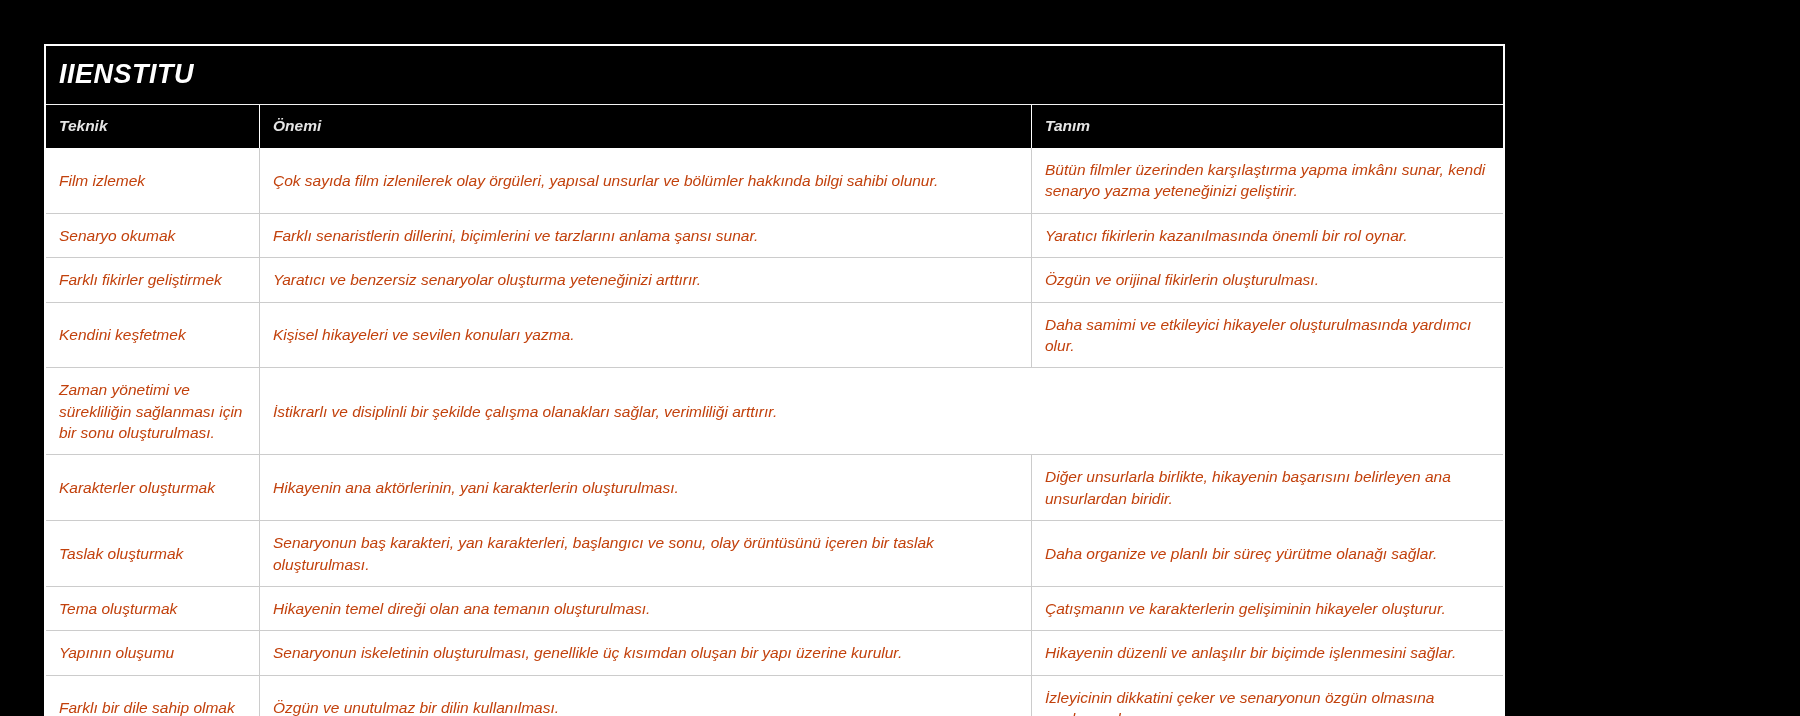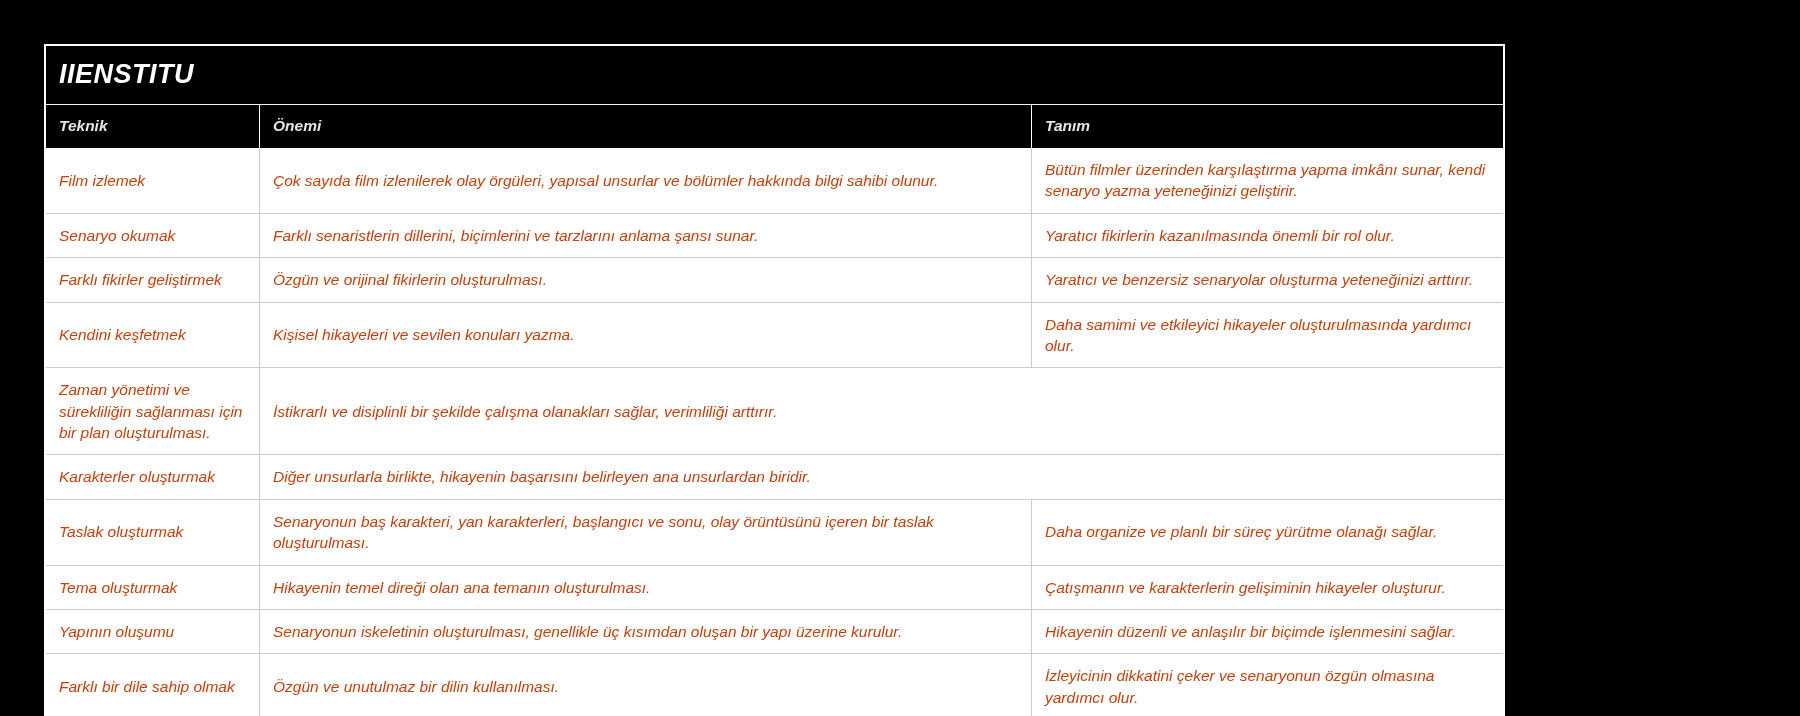--- a/index.html
+++ b/index.html
@@ -85,38 +85,39 @@
     </div>
     <div class="tbody">
         <div class="trow">
           <div class="tcell">Film izlemek</div>
           <div class="tcell">Çok sayıda film izlenilerek olay örgüleri, yapısal unsurlar ve bölümler hakkında bilgi sahibi olunur.</div>
           <div class="tcell">Bütün filmler üzerinden karşılaştırma yapma imkânı sunar, kendi senaryo yazma yeteneğinizi geliştirir.</div>
         </div>
         <div class="trow">
           <div class="tcell">Senaryo okumak</div>
           <div class="tcell">Farklı senaristlerin dillerini, biçimlerini ve tarzlarını anlama şansı sunar.</div>
-          <div class="tcell">Yaratıcı fikirlerin kazanılmasında önemli bir rol olur.</div>
+          <div class="tcell">Yaratıcı fikirlerin kazanılmasında önemli bir rol oynar.</div>
         </div>
         <div class="trow">
           <div class="tcell">Farklı fikirler geliştirmek</div>
+          <div class="tcell">Yaratıcı ve benzersiz senaryolar oluşturma yeteneğinizi arttırır.</div>
           <div class="tcell">Özgün ve orijinal fikirlerin oluşturulması.</div>
-          <div class="tcell">Yaratıcı ve benzersiz senaryolar oluşturma yeteneğinizi arttırır.</div>
         </div>
         <div class="trow">
           <div class="tcell">Kendini keşfetmek</div>
           <div class="tcell">Kişisel hikayeleri ve sevilen konuları yazma.</div>
           <div class="tcell">Daha samimi ve etkileyici hikayeler oluşturulmasında yardımcı olur.</div>
         </div>
         <div class="trow">
-          <div class="tcell">Zaman yönetimi ve sürekliliğin sağlanması için bir plan oluşturulması.</div>
+          <div class="tcell">Zaman yönetimi ve sürekliliğin sağlanması için bir sonu oluşturulması.</div>
           <div class="tcell">İstikrarlı ve disiplinli bir şekilde çalışma olanakları sağlar, verimliliği arttırır.</div>
         </div>
         <div class="trow">
           <div class="tcell">Karakterler oluşturmak</div>
+          <div class="tcell">Hikayenin ana aktörlerinin, yani karakterlerin oluşturulması.</div>
           <div class="tcell">Diğer unsurlarla birlikte, hikayenin başarısını belirleyen ana unsurlardan biridir.</div>
         </div>
         <div class="trow">
           <div class="tcell">Taslak oluşturmak</div>
           <div class="tcell">Senaryonun baş karakteri, yan karakterleri, başlangıcı ve sonu, olay örüntüsünü içeren bir taslak oluşturulması.</div>
           <div class="tcell">Daha organize ve planlı bir süreç yürütme olanağı sağlar.</div>
         </div>
         <div class="trow">
           <div class="tcell">Tema oluşturmak</div>
           <div class="tcell">Hikayenin temel direği olan ana temanın oluşturulması.</div>

